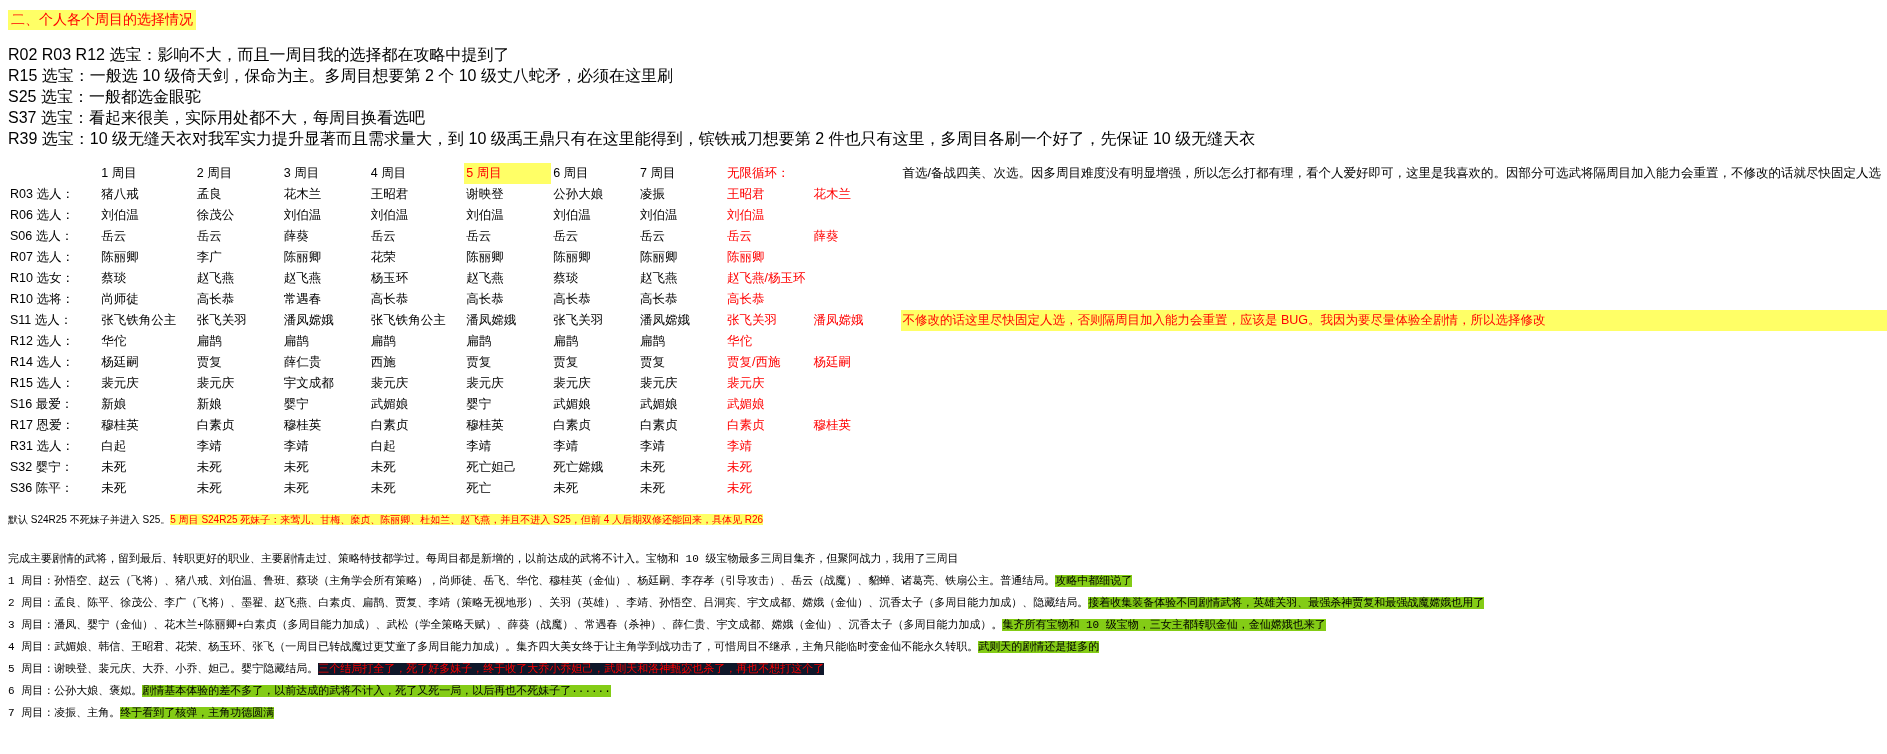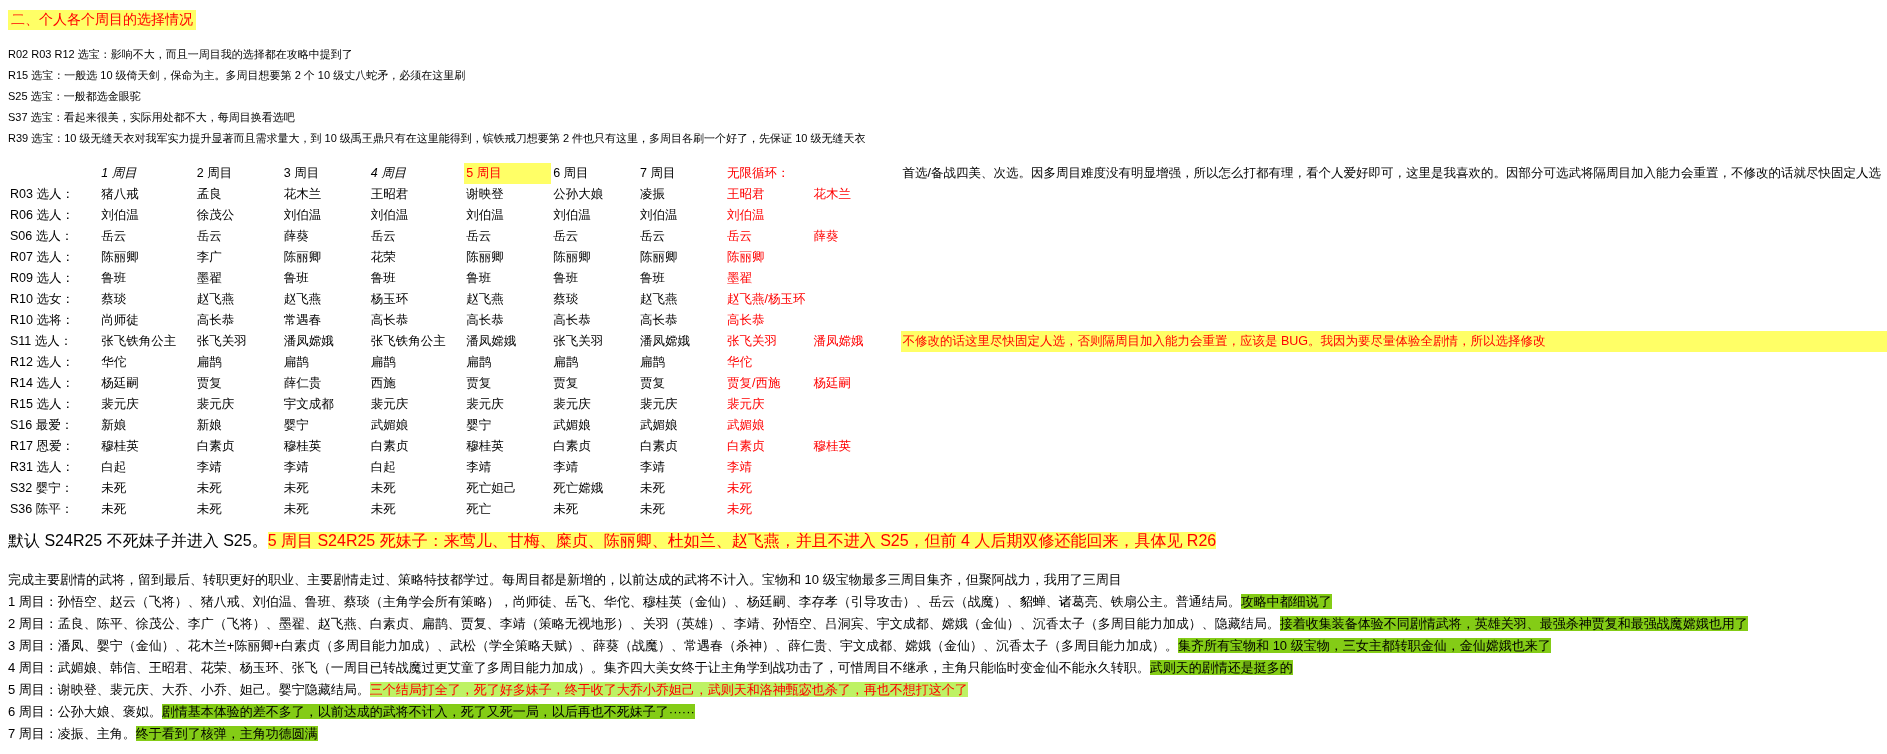--- a/index.html
+++ b/index.html
@@ -23,21 +23,21 @@
     font-weight: normal;
     background: #ffff66;
     display: inline-block;
     padding: 1px 3px;
     margin: 2px 0 0 4px;
     text-align: center;
   }
 
   .notes { margin: 14px 0 0 4px; }
   .note-line {
-    font-size: 11px;
+    font-size: 16px;
     line-height: 21px;
     white-space: nowrap;
     color: #000;
   }
 
   table.matrix {
     border-collapse: collapse;
     margin-top: 14px;
     margin-left: 4px;
     font-size: 12.5px;
@@ -50,37 +50,38 @@
     text-align: left;
     line-height: 19px;
   }
   td.rowlabel { width: 92px; }
   th.colhead { }
   .c-red { color: #ff0000; }
   .hl { background: #ffff66; }
   .hl-red { background: #ffff66; color: #ff0000; }
 
   .col-w { width: 88px; }
-  .col-wide { width: 96px; font-style: italic; }
+  .col-wide { width: 96px; }
 
   .afternote {
     margin: 10px 0 0 4px;
-    font-size: 16px;
+    font-size: 10px;
     line-height: 21px;
   }
   .strategy {
     margin: 18px 0 0 4px;
   }
   .strategy-line {
-    font-size: 13px;
+    font-size: 11px;
     line-height: 22px;
     white-space: nowrap;
+    font-family: Liberation Mono, monospace;
   }
   .seg-hl { background: #84cc16; }
-  .seg-red-hl { color: #ff0000; background: #bef264; }
+  .seg-red-hl { color: #ff0000; background: #0f172a; }
   .inline { display: inline; }
 </style>
 </head>
 <body>
 
 <div class="page">
 
   <div class="section-title">二、个人各个周目的选择情况</div>
 
   <div class="notes">
@@ -158,33 +159,20 @@
         <td>陈丽卿</td>
         <td>花荣</td>
         <td>陈丽卿</td>
         <td>陈丽卿</td>
         <td>陈丽卿</td>
         <td class="c-red">陈丽卿</td>
         <td></td>
         <td></td>
       </tr>
 
-      <tr>
-        <td class="rowlabel">R09 选人：</td>
-        <td>鲁班</td>
-        <td>墨翟</td>
-        <td>鲁班</td>
-        <td>鲁班</td>
-        <td>鲁班</td>
-        <td>鲁班</td>
-        <td>鲁班</td>
-        <td class="c-red">墨翟</td>
-        <td></td>
-        <td></td>
-      </tr>
 
       <tr>
         <td class="rowlabel">R10 选女：</td>
         <td>蔡琰</td>
         <td>赵飞燕</td>
         <td>赵飞燕</td>
         <td>杨玉环</td>
         <td>赵飞燕</td>
         <td>蔡琰</td>
         <td>赵飞燕</td>

